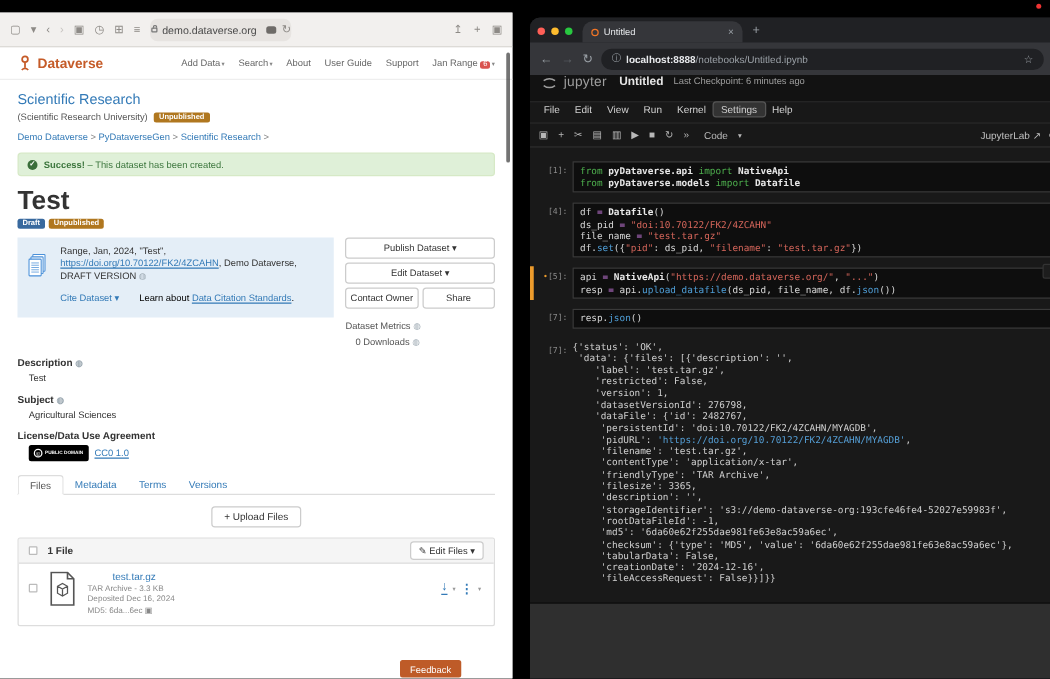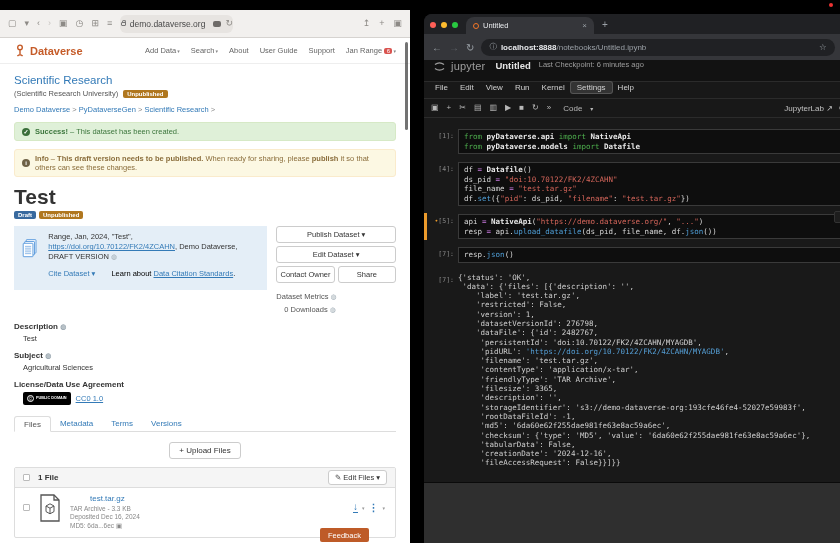--- a/index.html
+++ b/index.html
@@ -208,24 +208,20 @@
         <div class="coll-sub">
           <span>(Scientific Research University)</span>
           <span class="badge gold">Unpublished</span>
         </div>
         <div class="breadcrumb" id="breadcrumb"><a>Demo Dataverse</a><span> &gt; </span><a>PyDataverseGen</a><span> &gt; </span><a>Scientific Research</a><span> &gt; </span></div>
 
         <div class="alert success">
           <span class="circ">✓</span>
           <span id="alert-success-text"><span class="t-bd">Success!</span><span class="t-pl"> – This dataset has been created.</span></span>
         </div>
-        <div class="alert info">
-          <span class="circ">i</span>
-          <span id="alert-info-text"><span class="t-bd">Info</span><span class="t-pl"> – </span><span class="t-bd">This draft version needs to be published.</span><span class="t-pl"> When ready for sharing, please </span><span class="t-bd">publish</span><span class="t-pl"> it so that others can see these changes.</span></span>
-        </div>
 
         <h1 class="ds-title">Test</h1>
         <div class="ds-badges" id="ds-badges">
             <span class="badge blue">Draft</span>
             <span class="badge gold">Unpublished</span>
           </div>
 
         <div class="cite-row">
           <div class="cite-box">
             <svg width="30" height="36" viewBox="0 0 30 36">

